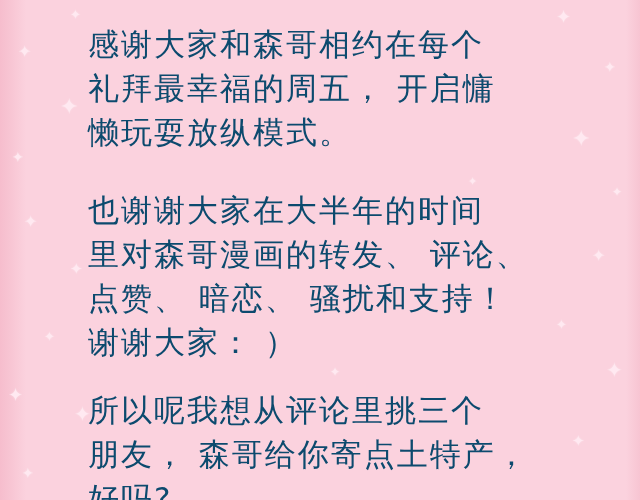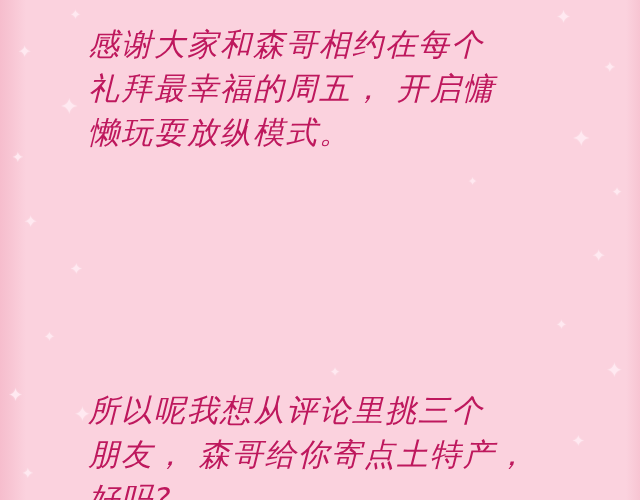--- a/index.html
+++ b/index.html
@@ -47,28 +47,27 @@
   
   .text-layer {
     position: absolute;
     left: 0; top: 0;
     width: 640px; height: 500px;
   }
   .para {
     position: absolute;
     left: 88px;
     width: 470px;
-    color: #be185d;
+    color: #0c4a6e;
     font-family: "DejaVu Sans", sans-serif;
     font-size: 31px;
     line-height: 44px;
     letter-spacing: 2px;
     white-space: pre-wrap;
     font-weight: 400;
-    font-style: italic;
   }
   #p1 { top: 22px; }
   #p2 { top: 188px; }
   #p3 { top: 388px; }
 </style>
 </head>
 <body>
 
 <div id="page">
 
@@ -95,18 +94,22 @@
       <span class="star" style="left: 572px; top: 434px; font-size: 15px; color: rgb(255, 233, 241);">✦</span>
       <span class="star" style="left: 22px; top: 466px; font-size: 14px; color: rgb(255, 233, 241);">✦</span>
       <span class="star" style="left: 330px; top: 366px; font-size: 12px; color: rgb(255, 233, 241);">✦</span>
       <span class="star" style="left: 468px; top: 176px; font-size: 11px; color: rgb(255, 233, 241);">✦</span>
     </div>
 
   <div class="text-layer">
     <div class="para" id="p1">感谢大家和森哥相约在每个
 礼拜最幸福的周五， 开启慵
 懒玩耍放纵模式。</div>
+    <div class="para" id="p2">也谢谢大家在大半年的时间
+里对森哥漫画的转发、 评论、
+点赞、 暗恋、 骚扰和支持！
+谢谢大家： ）</div>
     <div class="para" id="p3">所以呢我想从评论里挑三个
 朋友， 森哥给你寄点土特产，
 好吗?</div>
   </div>
 
 </div>
 
 </body></html>

